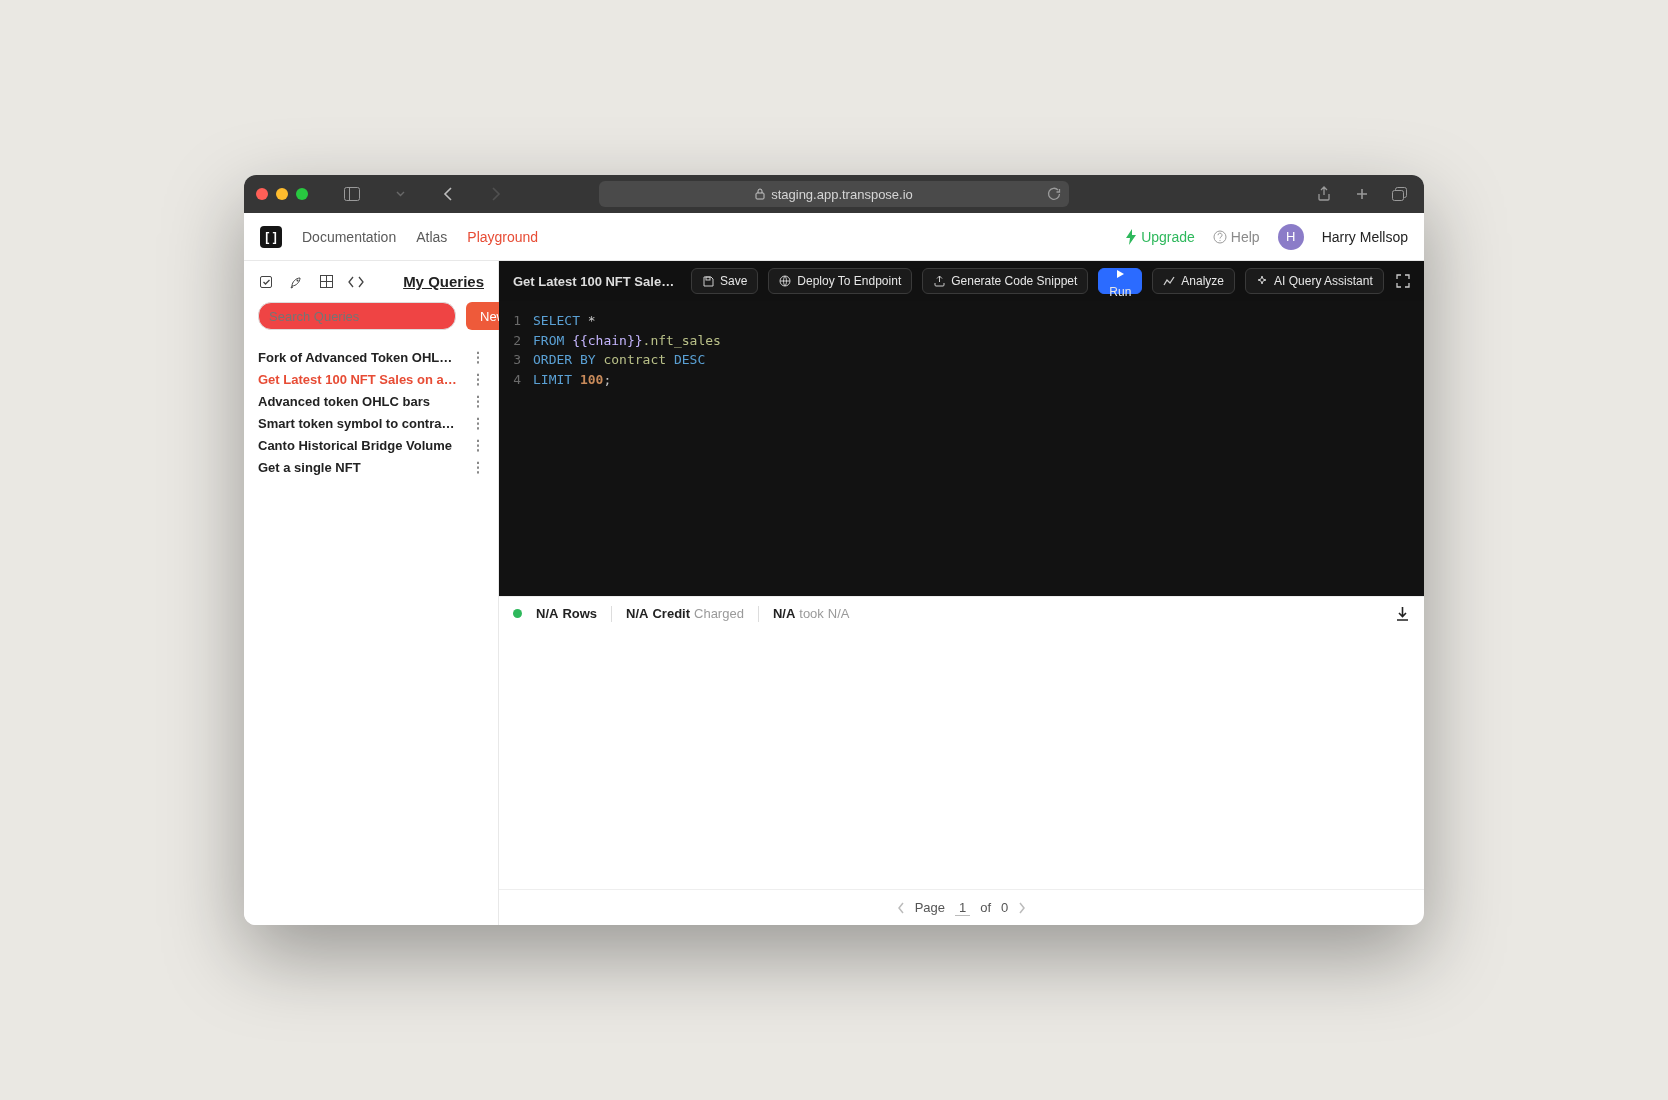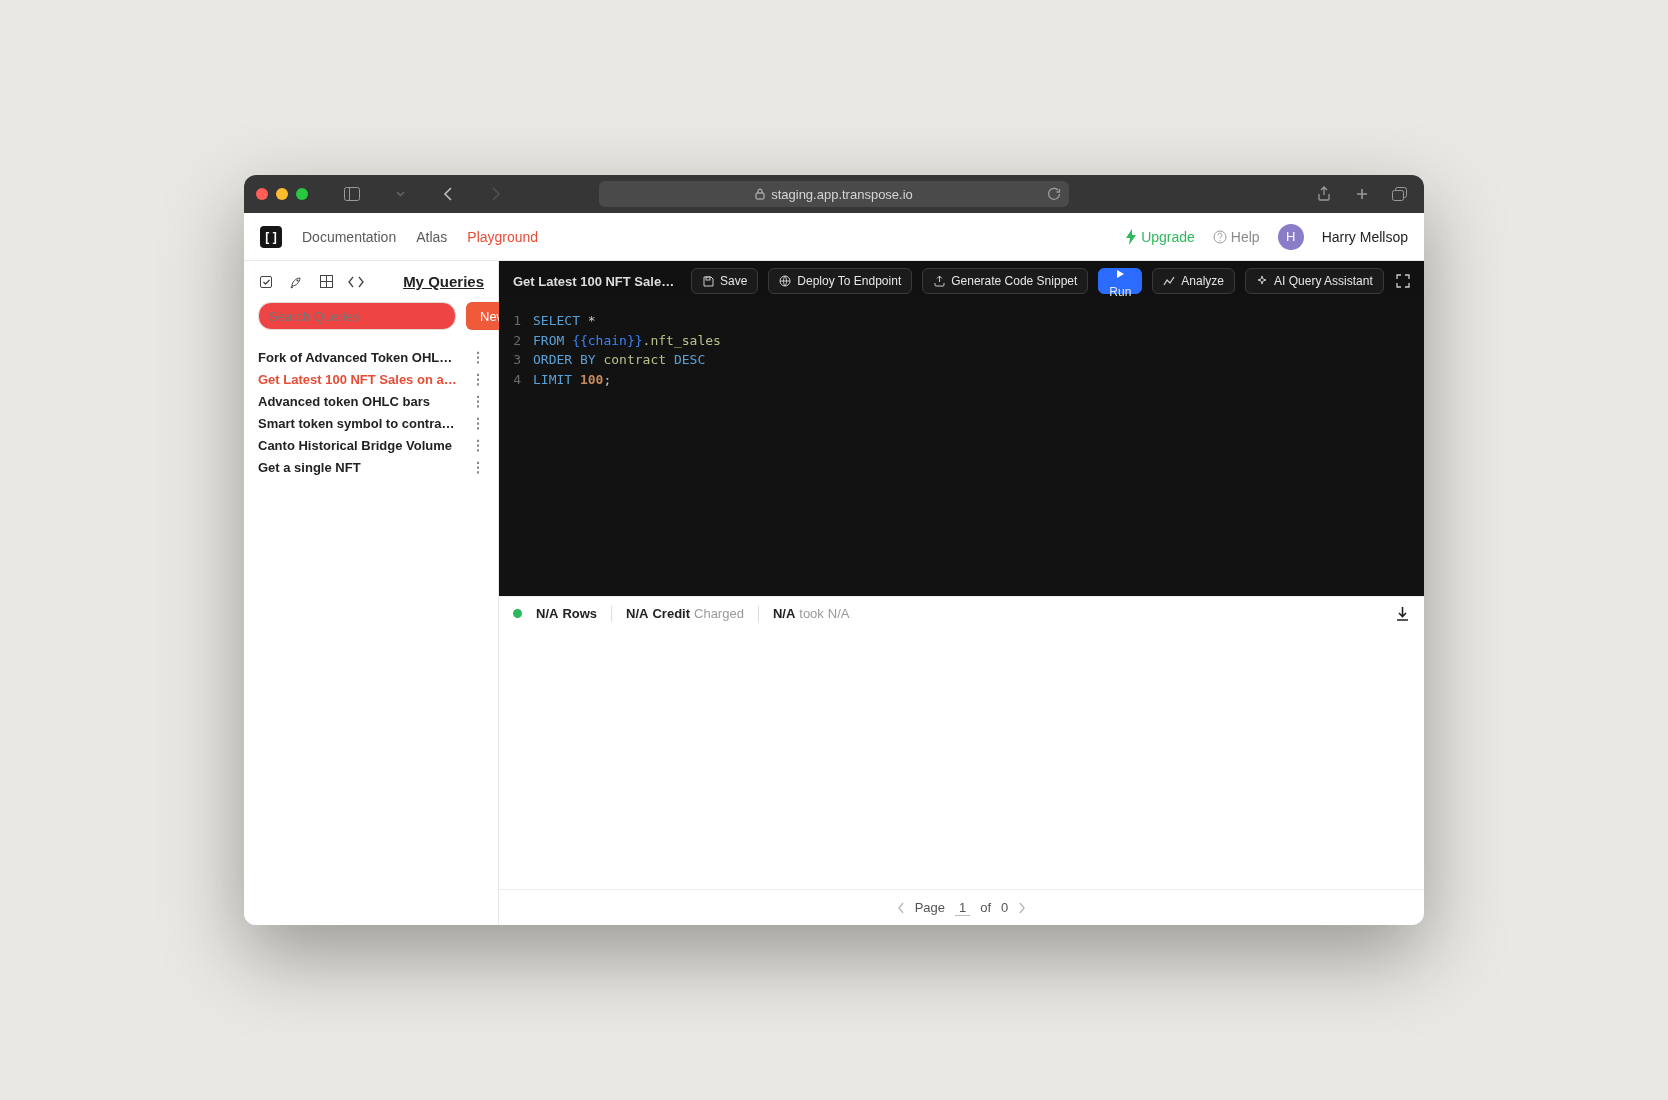--- a/index.html
+++ b/index.html
@@ -107,21 +107,21 @@
 }
 .tbtn.primary { background: #2b6bff; border-color: #2b6bff; flex-direction: column; }
 .tbtn .ic { width: 12px; height: 12px; display:flex; align-items:center; justify-content:center; }
 .expand { margin-left: auto; color: #ccc; cursor: pointer; }
 
 .editor { flex: 0 0 295px; background: #121212; font-family: ui-monospace, Menlo, Consolas, monospace; font-size: 13px; padding: 10px 0; overflow: hidden; }
 .code-line { display: flex; line-height: 1.5; }
 .lineno { width: 34px; text-align: right; color: #6a6a6a; padding-right: 12px; user-select: none; }
 .code { white-space: pre; }
 .kw { color: #5aa0d4; }
-.tmpl { color: #3b82f6; }
+.tmpl { color: #c4b5fd; }
 .id { color: #b9c088; }
 .num { color: #c88a5a; font-weight: bold; }
 .plain { color: #c7c7c7; }
 
 .status { height: 34px; background: #fff; border-top: 1px solid #eee; display: flex; align-items: center; padding: 0 14px; gap: 14px; font-size: 13px; }
 .sdot { width: 9px; height: 9px; border-radius: 50%; background: #2eb85c; }
 .sgroup { display: flex; align-items: center; gap: 4px; }
 .sgroup .strong { font-weight: 700; }
 .sgroup .muted { color: #9a9a9a; }
 .divider { width: 1px; height: 16px; background: #ddd; }

